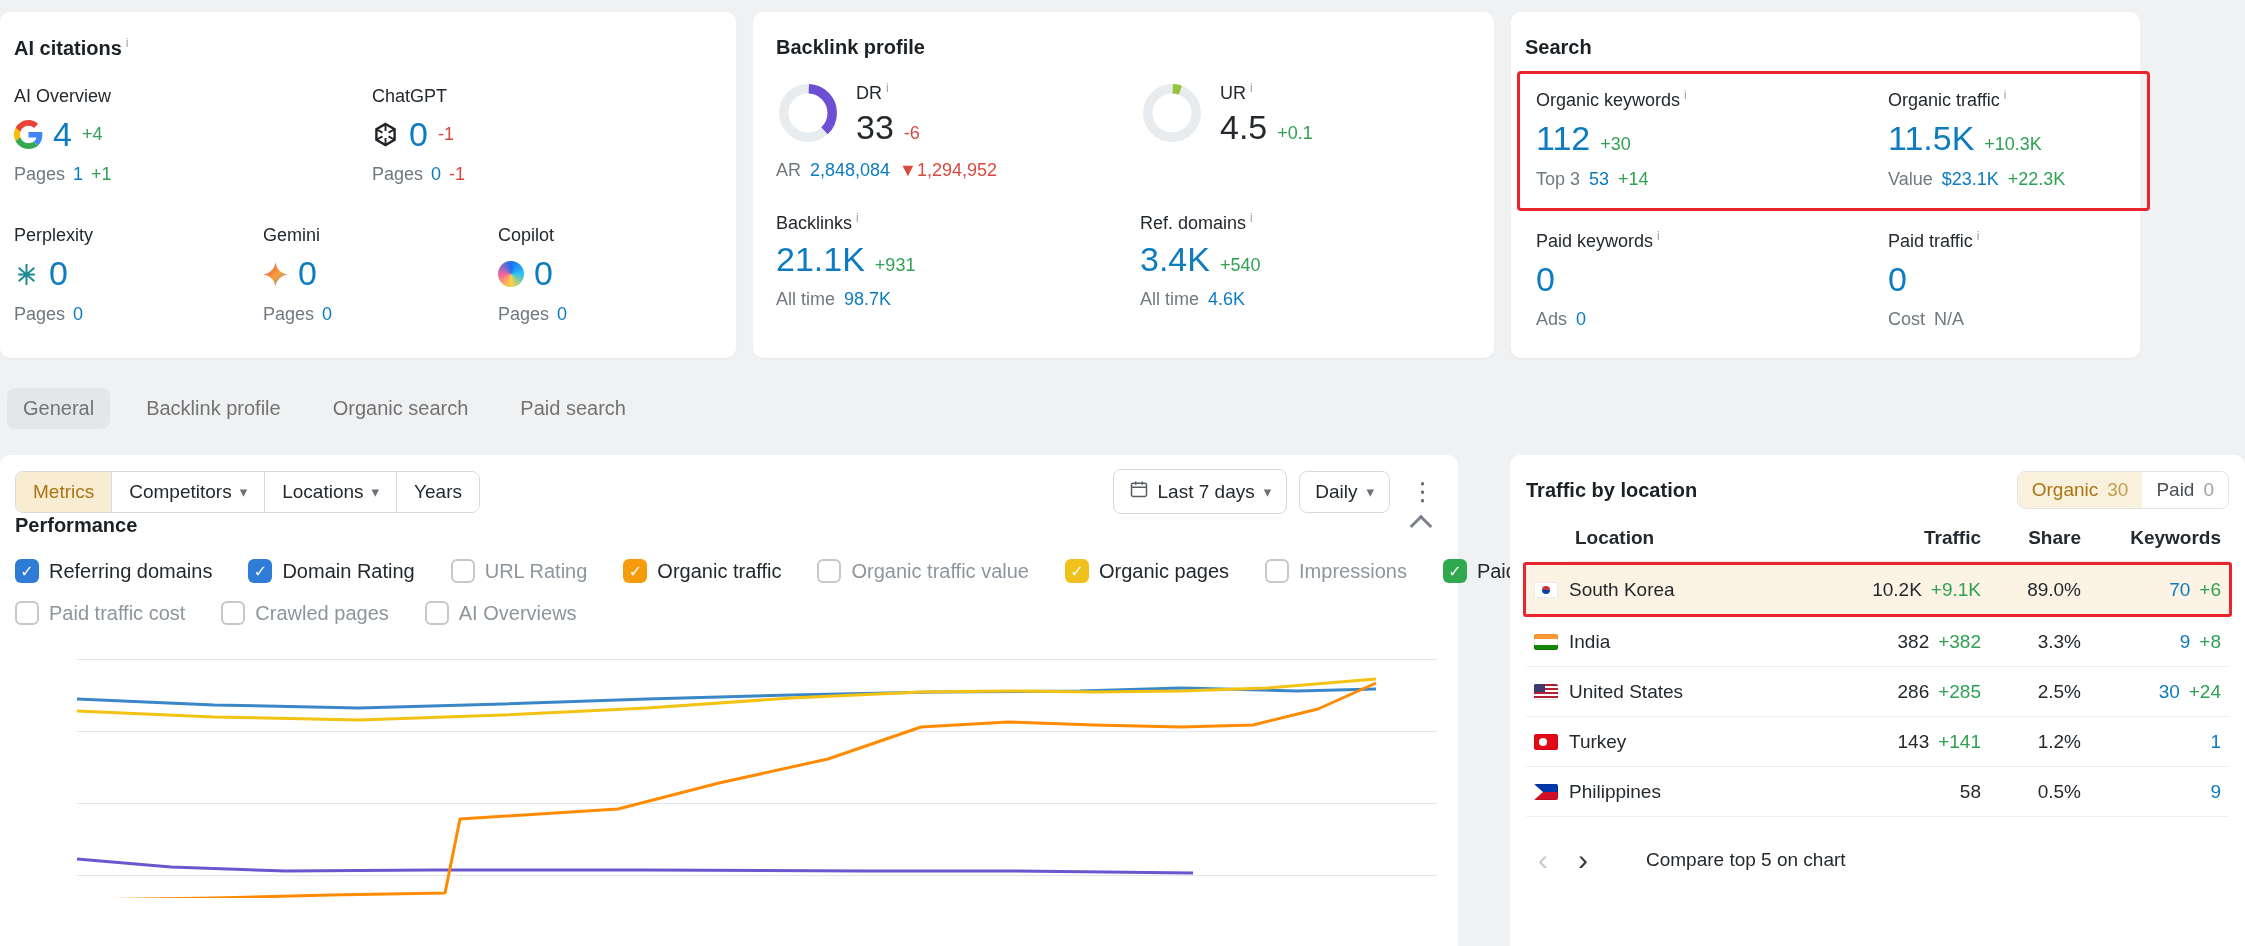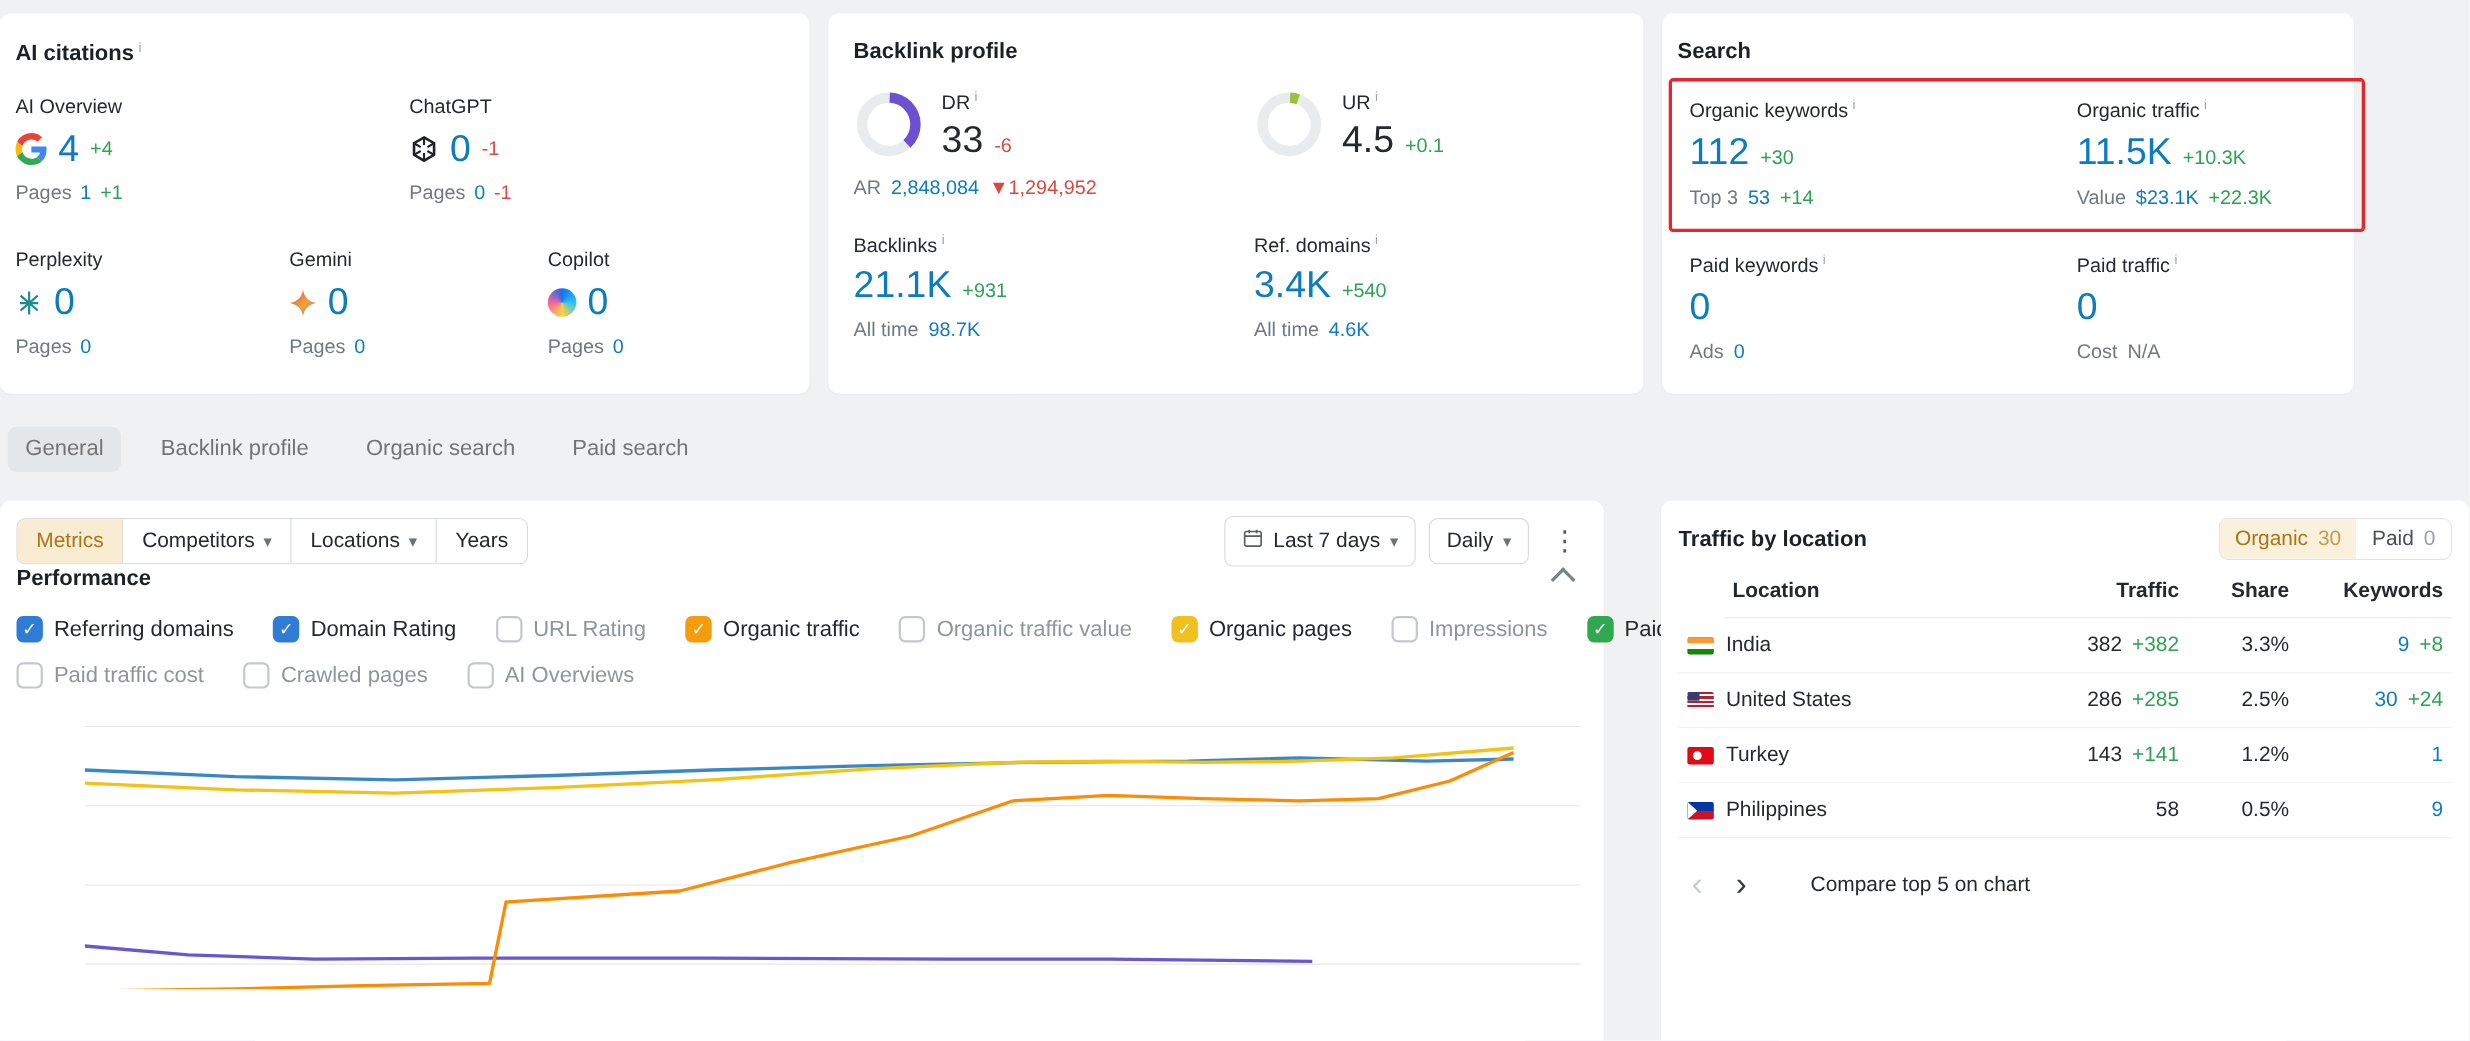--- a/index.html
+++ b/index.html
@@ -471,20 +471,35 @@
           </div>
         </div>
 
         <div class="t-grid t-head">
           <div>Location</div>
           <div class="r">Traffic</div>
           <div class="r">Share</div>
           <div class="r">Keywords</div>
         </div>
 
+        <div class="t-grid t-row highlight">
+          <div class="t-loc">
+              <span class="flag flag-kr"></span>
+              <span>South Korea</span>
+            </div>
+          <div class="cell r">
+              <span class="d">10.2K</span>
+              <span class="p">+9.1K</span>
+            </div>
+          <div class="r">89.0%</div>
+          <div class="cell r">
+              <span class="b">70</span>
+              <span class="p">+6</span>
+            </div>
+        </div>
         <div class="t-grid t-row">
           <div class="t-loc">
               <span class="flag flag-in"></span>
               <span>India</span>
             </div>
           <div class="cell r">
               <span class="d">382</span>
               <span class="p">+382</span>
             </div>
           <div class="r">3.3%</div>

